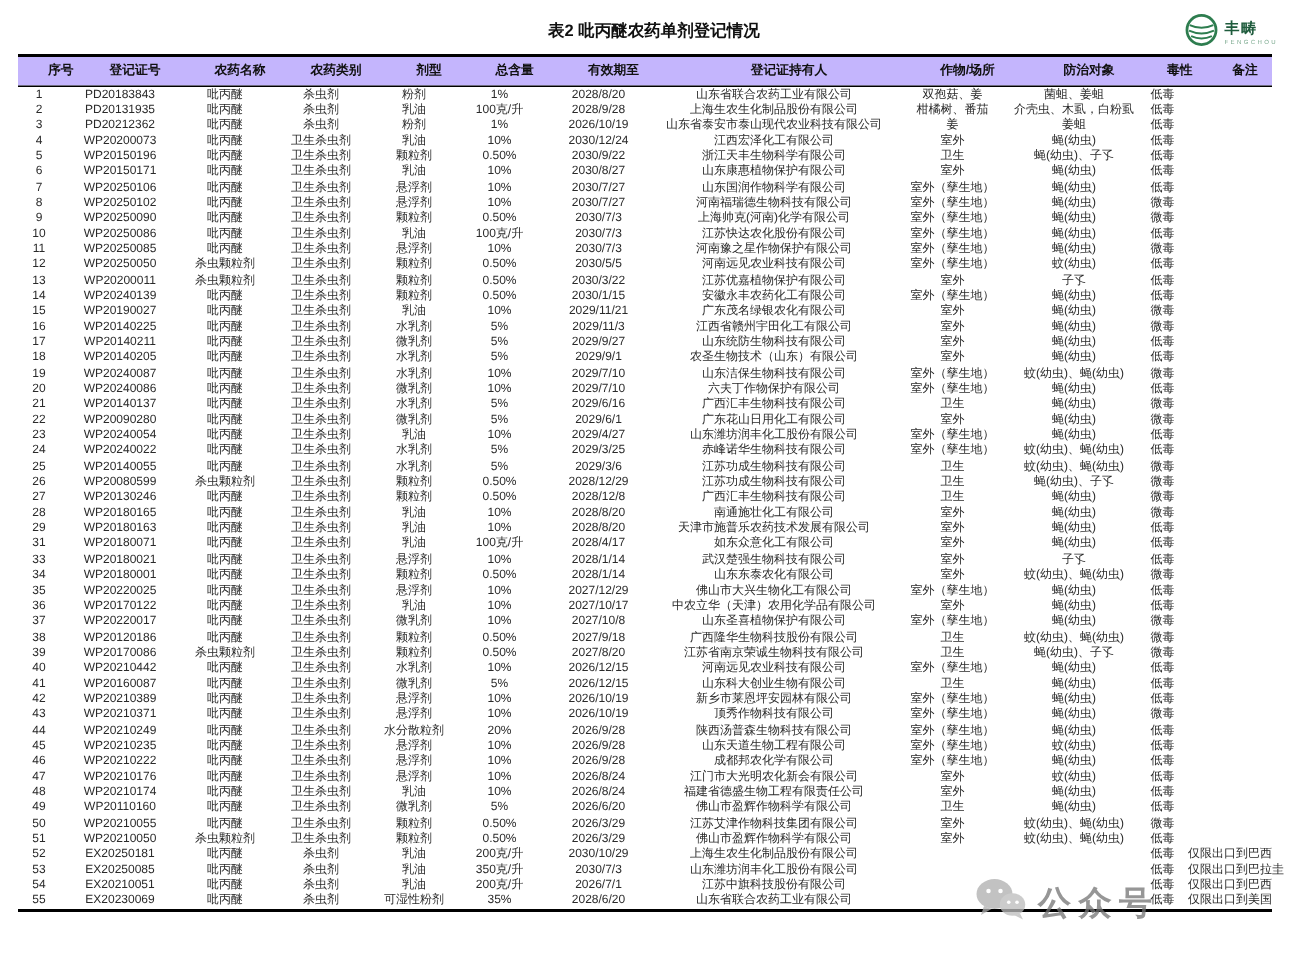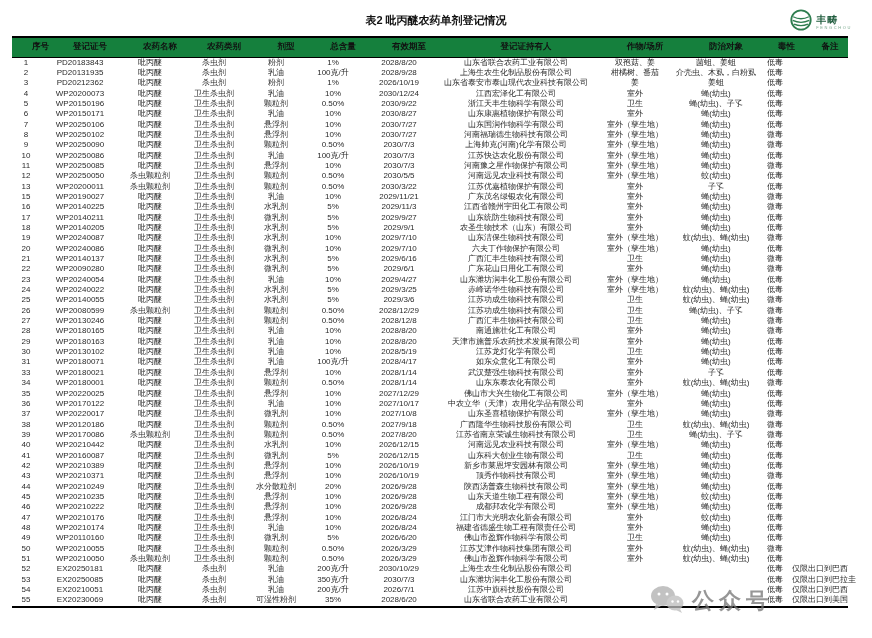--- a/index.html
+++ b/index.html
@@ -17,21 +17,21 @@
   .logo-name { font-size:10px; font-weight:bold; color:#1f5c3d; letter-spacing:1px; }
   .logo-sub { font-size:4px; color:#7aa98e; letter-spacing:1.6px; margin-top:1px; text-align:center; }
 
   table.reg {
     position:absolute; top:36px; left:12px; width:836px;
     border-collapse:collapse; table-layout:fixed;
     border-top:2px solid #000; border-bottom:2px solid #000;
     font-size:8px;
   }
   table.reg thead th {
-    background:#15803d; font-weight:bold; font-size:8.5px; color:#111;
+    background:#c4b5fd; font-weight:bold; font-size:8.5px; color:#111;
     height:20px; text-align:center; vertical-align:middle;
     border-bottom:1.2px solid #000; white-space:nowrap; overflow:visible;padding-left:20px;
   }
   table.reg tbody td {
     height:10.34px; line-height:10.34px; text-align:center; vertical-align:middle;
     white-space:nowrap; overflow:visible; color:#2a2a2a; font-size:8px; padding:0;
   }
   col.c-no{width:28px} col.c-reg{width:80px} col.c-name{width:60px}
   col.c-cat{width:68px} col.c-form{width:56px} col.c-cont{width:58px}
   col.c-valid{width:74px} col.c-holder{width:160px} col.c-crop{width:78px}
@@ -273,20 +273,34 @@
           <td>颗粒剂</td>
           <td>0.50%</td>
           <td>2030/3/22</td>
           <td>江苏优嘉植物保护有限公司</td>
           <td>室外</td>
           <td>子孓</td>
           <td>低毒</td>
           <td></td>
         </tr>
         <tr>
+          <td>14</td>
+          <td>WP20240139</td>
+          <td>吡丙醚</td>
+          <td>卫生杀虫剂</td>
+          <td>颗粒剂</td>
+          <td>0.50%</td>
+          <td>2030/1/15</td>
+          <td>安徽永丰农药化工有限公司</td>
+          <td>室外（孳生地）</td>
+          <td>蝇(幼虫)</td>
+          <td>低毒</td>
+          <td></td>
+        </tr>
+        <tr>
           <td>15</td>
           <td>WP20190027</td>
           <td>吡丙醚</td>
           <td>卫生杀虫剂</td>
           <td>乳油</td>
           <td>10%</td>
           <td>2029/11/21</td>
           <td>广东茂名绿银农化有限公司</td>
           <td>室外</td>
           <td>蝇(幼虫)</td>
@@ -478,34 +492,20 @@
         <tr>
           <td>29</td>
           <td>WP20180163</td>
           <td>吡丙醚</td>
           <td>卫生杀虫剂</td>
           <td>乳油</td>
           <td>10%</td>
           <td>2028/8/20</td>
           <td>天津市施普乐农药技术发展有限公司</td>
           <td>室外</td>
-          <td>蝇(幼虫)</td>
-          <td>低毒</td>
-          <td></td>
-        </tr>
-        <tr>
-          <td>30</td>
-          <td>WP20130102</td>
-          <td>吡丙醚</td>
-          <td>卫生杀虫剂</td>
-          <td>乳油</td>
-          <td>10%</td>
-          <td>2028/5/19</td>
-          <td>江苏龙灯化学有限公司</td>
-          <td>卫生</td>
           <td>蝇(幼虫)</td>
           <td>低毒</td>
           <td></td>
         </tr>
         <tr>
           <td>31</td>
           <td>WP20180071</td>
           <td>吡丙醚</td>
           <td>卫生杀虫剂</td>
           <td>乳油</td>

